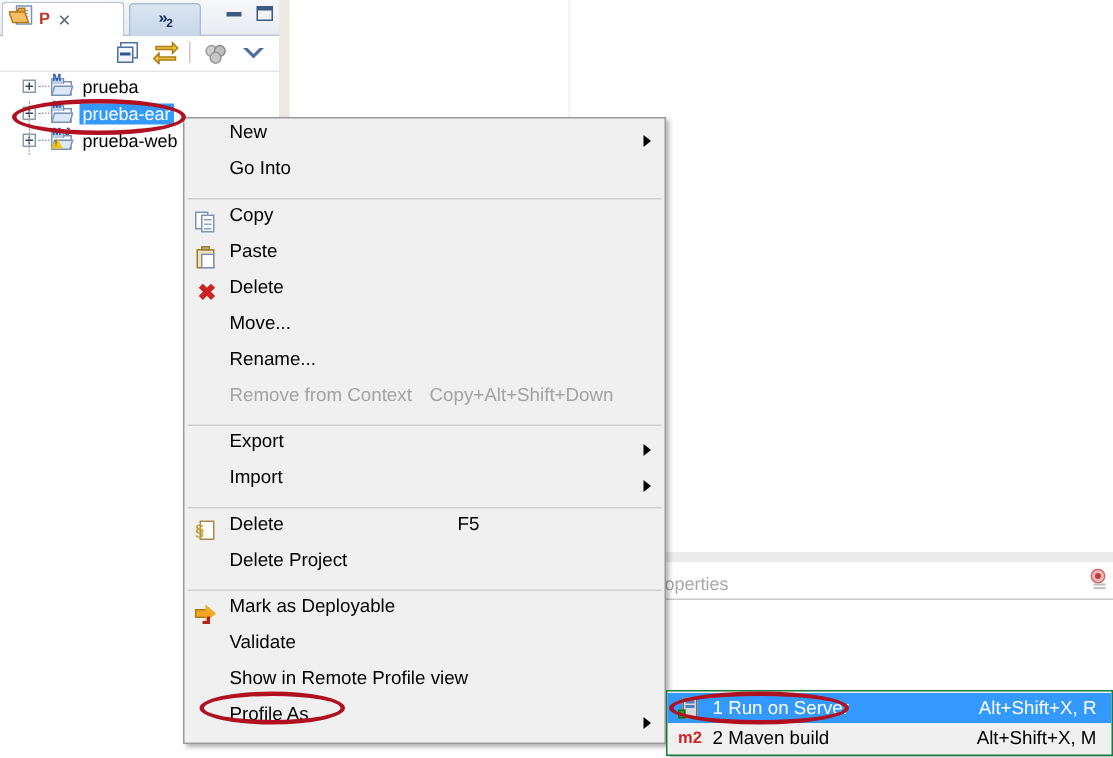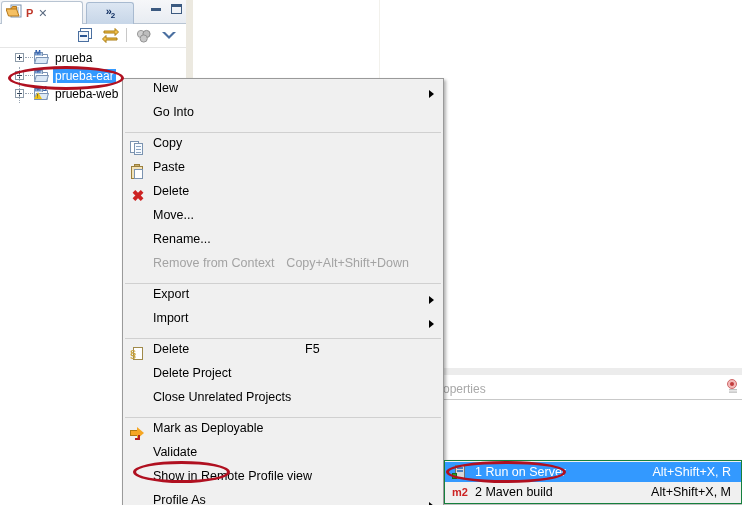--- a/index.html
+++ b/index.html
@@ -658,23 +658,20 @@
       <span class="mico ico-refresh">
         <span class="pg"></span>
           <span class="sw">§</span>
       </span>
       <span class="label">Delete</span>
       <span class="accel" style="right:auto; left:182px;">F5</span>
     </div>
     <div class="mi">
       <span class="label">Delete Project</span>
     </div>
-    <div class="mi">
-      <span class="label">Close Unrelated Projects</span>
-    </div>
 
     <div class="sep"></div>
 
     <div class="mi">
       <span class="mico ico-deploy">
         <span class="shaft"></span>
           <span class="head"></span>
           <span class="hook"></span>
       </span>
       <span class="label">Mark as Deployable</span>

